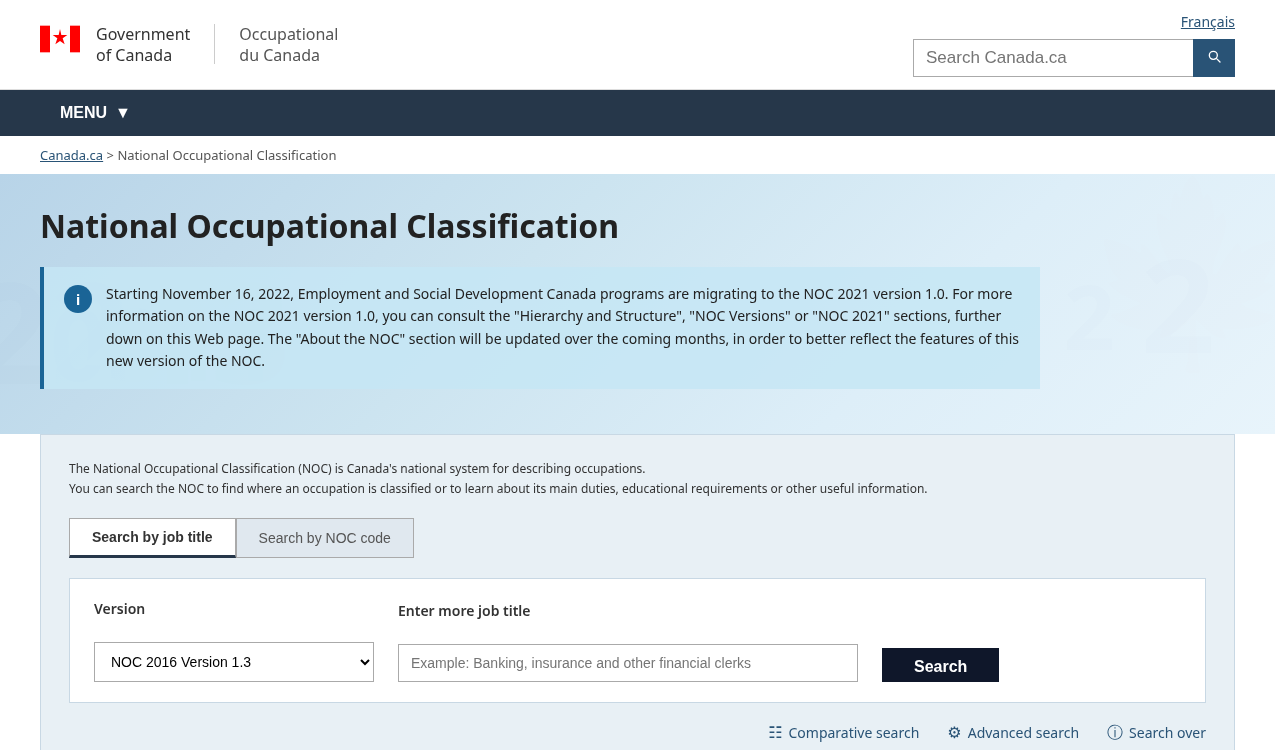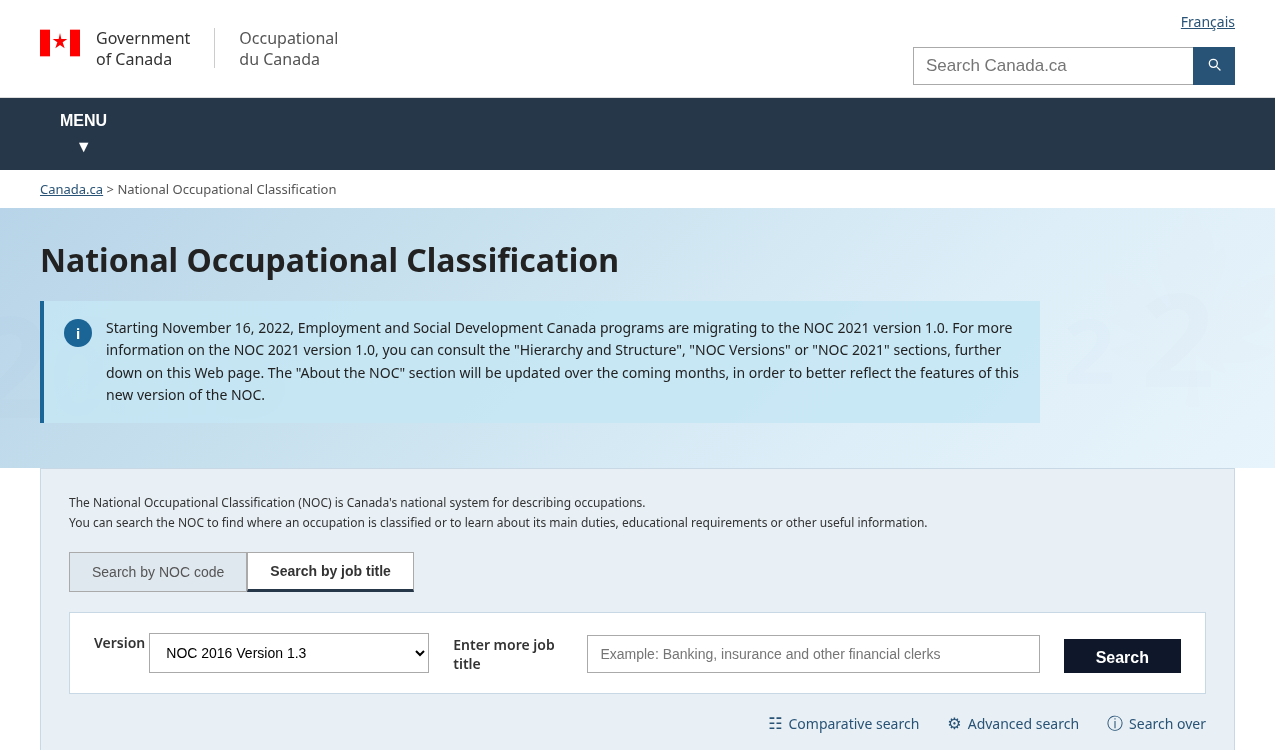--- a/index.html
+++ b/index.html
@@ -33,21 +33,21 @@
     .divider-vert {
       width: 1px;
       height: 40px;
       background: #ccc;
       margin: 0 8px;
     }
     .top-right {
       display: flex;
       flex-direction: column;
       align-items: flex-end;
-      gap: 16px;
+      gap: 8px;
     }
     .francais-link {
       color: #295376;
       text-decoration: underline;
       font-size: 14px;
       cursor: pointer;
     }
     .search-bar {
       display: flex;
       align-items: center;
@@ -79,21 +79,20 @@
       border: none;
       color: #fff;
       font-size: 16px;
       padding: 14px 20px;
       cursor: pointer;
       display: flex;
       align-items: center;
       gap: 8px;
       text-transform: uppercase;
       font-weight: 600;
-      flex-direction: column;
     }
 
     
     .breadcrumb {
       padding: 10px 40px;
       font-size: 13px;
       background: #fff;
     }
     .breadcrumb a {
       color: #295376;
@@ -208,21 +207,22 @@
       border: 1px solid #c8d8e4;
       padding: 20px 24px;
     }
     .form-row {
       display: flex;
       gap: 24px;
       align-items: flex-end;
     }
     .form-group {
       display: flex;
-      gap: 4px;
+      flex-direction: column;
+      gap: 24px;
     }
     .form-group label {
       font-size: 14px;
       font-weight: 600;
       color: #333;
     }
     .form-group select {
       padding: 10px 12px;
       border: 1px solid #aaa;
       font-size: 14px;
@@ -333,22 +333,22 @@
     <p class="info-text">Starting November 16, 2022, Employment and Social Development Canada programs are migrating to the NOC 2021 version 1.0. For more information on the NOC 2021 version 1.0, you can consult the "Hierarchy and Structure", "NOC Versions" or "NOC 2021" sections, further down on this Web page. The "About the NOC" section will be updated over the coming months, in order to better reflect the features of this new version of the NOC.</p>
   </div>
 </div>
 
 <div class="search-section">
   <div class="search-desc">
     <span>The National Occupational Classification (NOC) is Canada's national system for describing occupations.</span><br>
     <span>You can search the NOC to find where an occupation is classified or to learn about its main duties, educational requirements or other useful information.</span>
   </div>
   <div class="tab-row">
+    <button class="tab-btn active">Search by job title</button>
     <button class="tab-btn">Search by NOC code</button>
-    <button class="tab-btn active">Search by job title</button>
   </div>
   <div class="search-form">
     <div class="form-row">
       <div class="form-group">
         <label>Version</label>
         <select>
           <option>NOC 2016 Version 1.3</option>
           <option>NOC 2021 Version 1.0</option>
           <option>NOC 2011 Version 1.3</option>
         </select>

